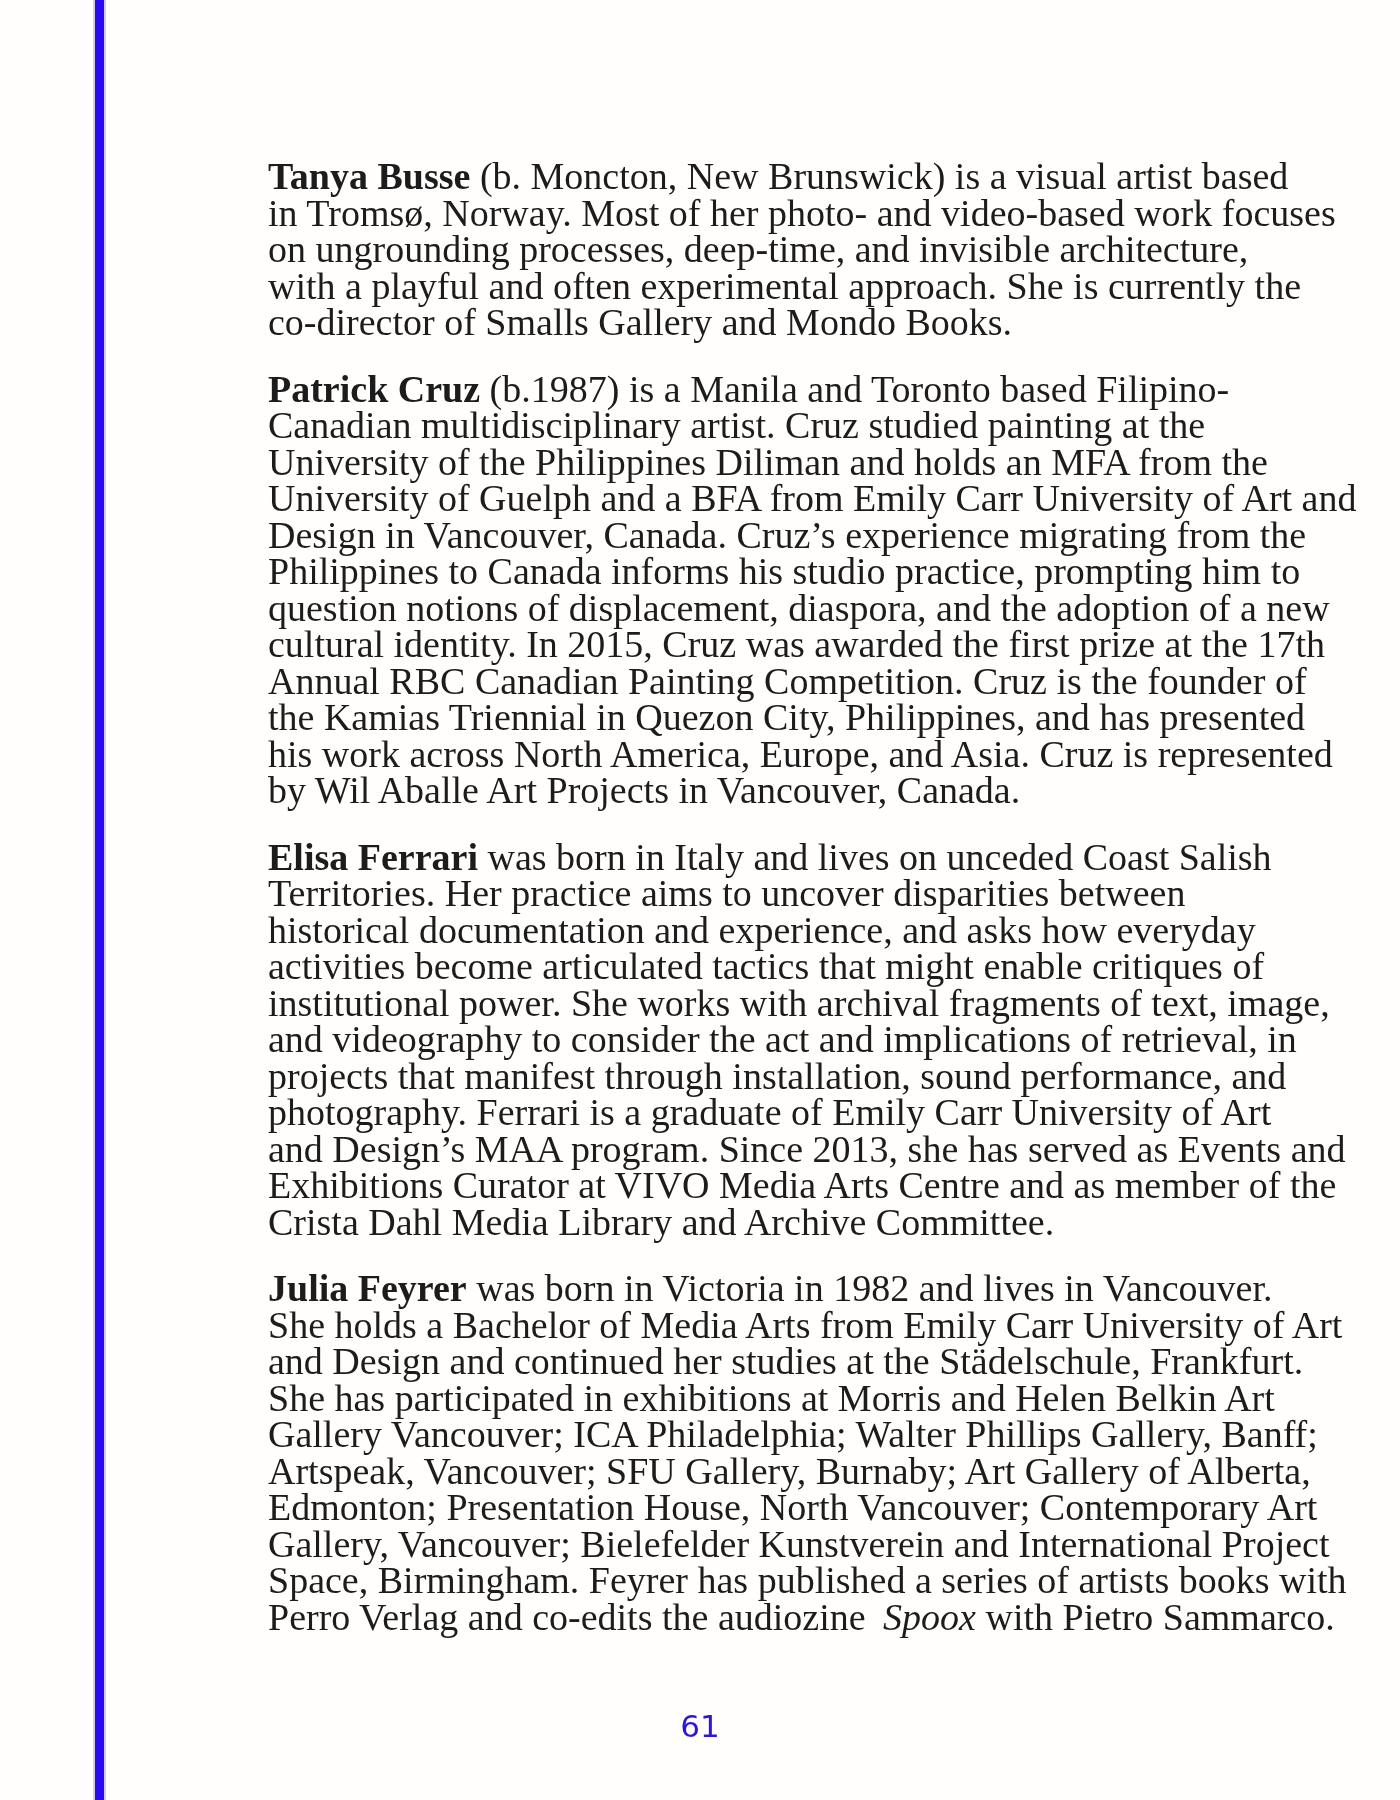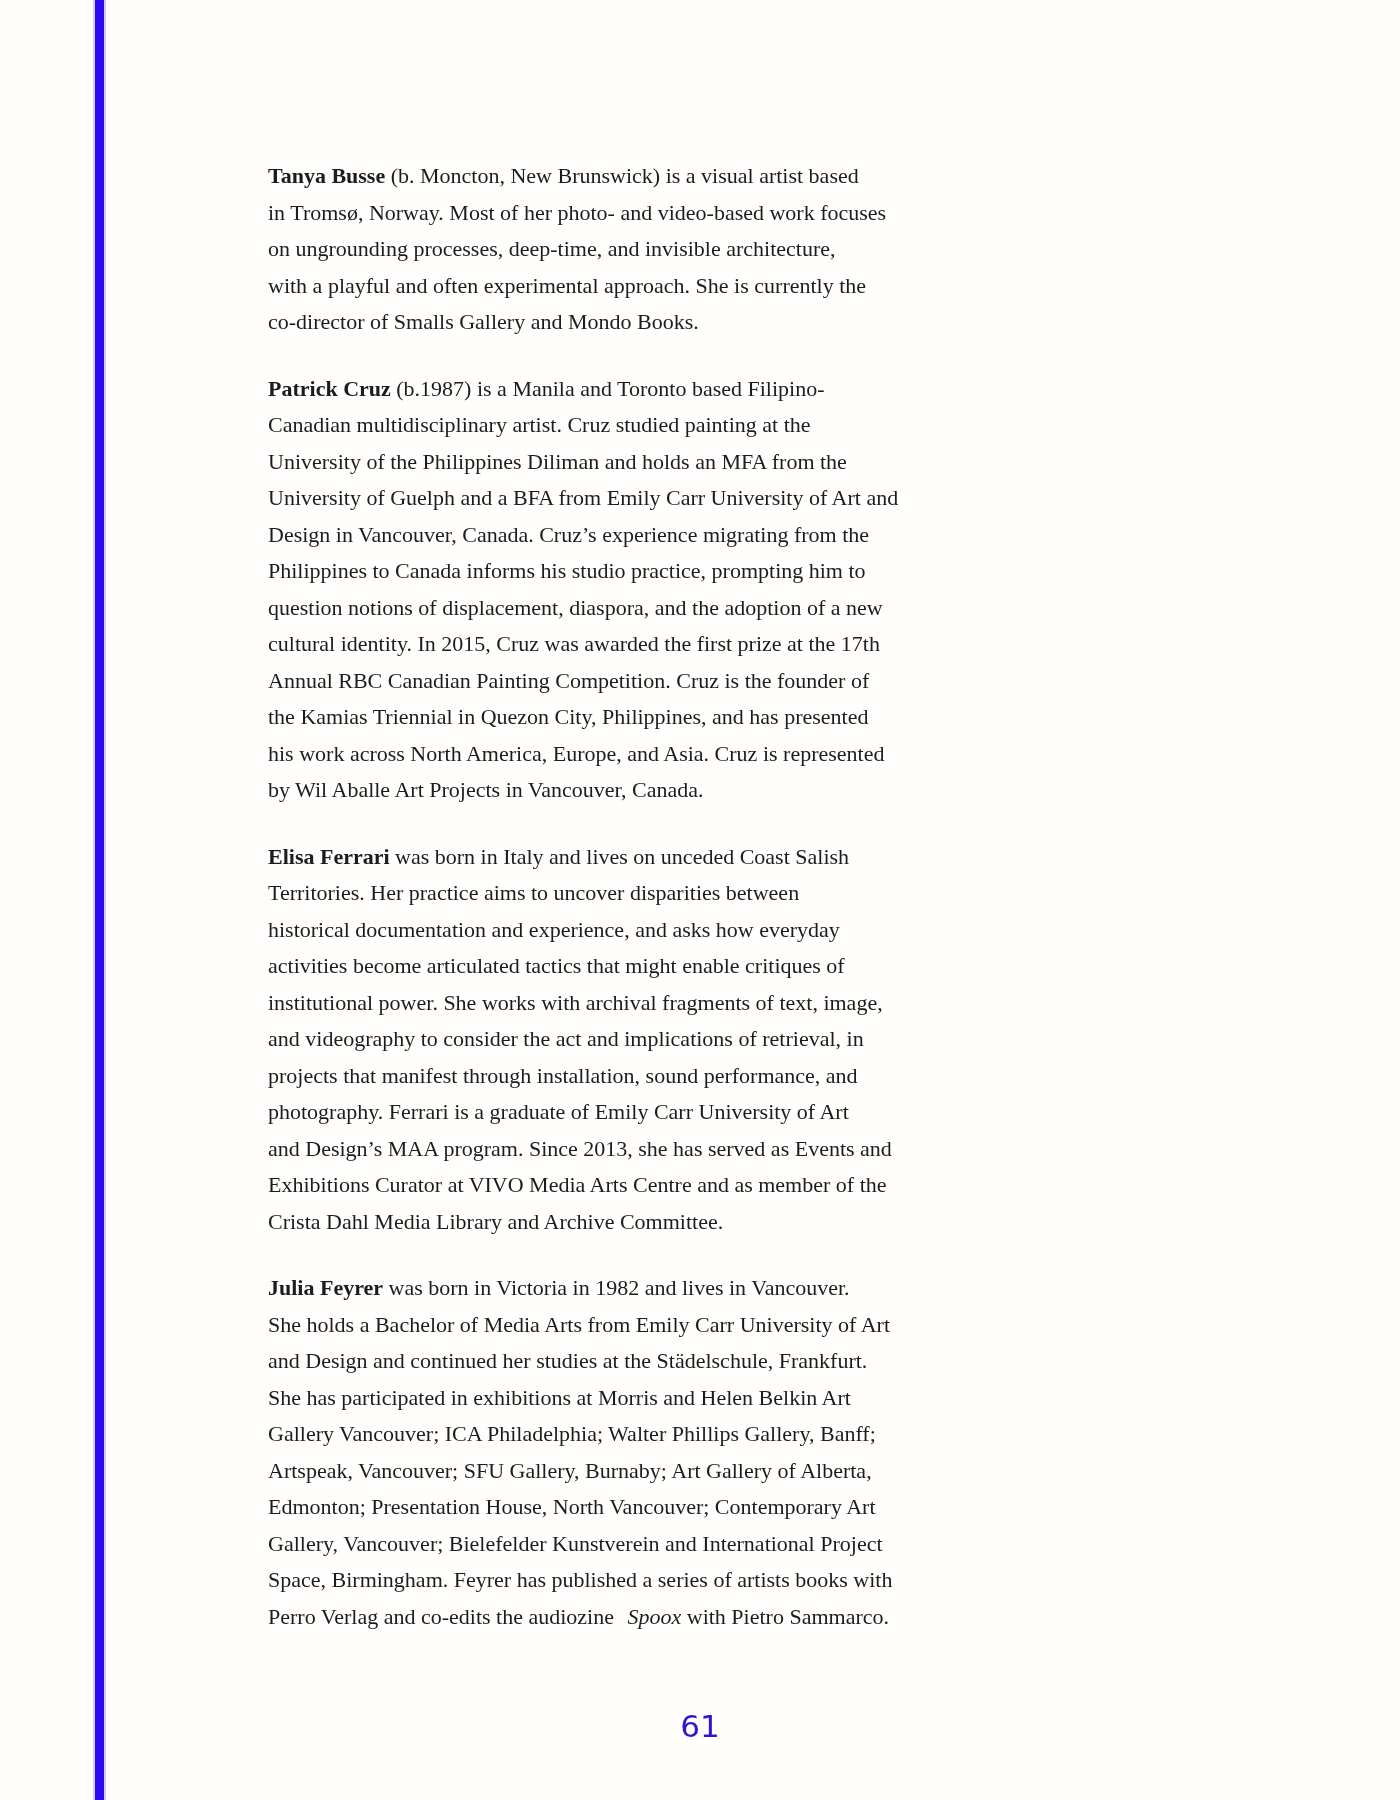--- a/index.html
+++ b/index.html
@@ -23,21 +23,21 @@
     box-shadow: -2px 0 0 rgba(150, 140, 245, 0.45), 2px 0 0 rgba(150, 140, 245, 0.45);
   }
   .content {
     position: absolute;
     left: 268px;
     top: 158px;
     width: 1030px;
   }
   .content p.bio {
     margin: 0 0 30px 0;
-    font-size: 22px;
+    font-size: 38px;
     line-height: 36.5px;
     white-space: nowrap;
     letter-spacing: 0px;
     font-family: Liberation Serif, serif;
   }
   .content .b { font-weight: bold; }
   .content .i { font-style: italic; margin-left: 8px; }
   .page-number {
     position: absolute;
     left: 0;

